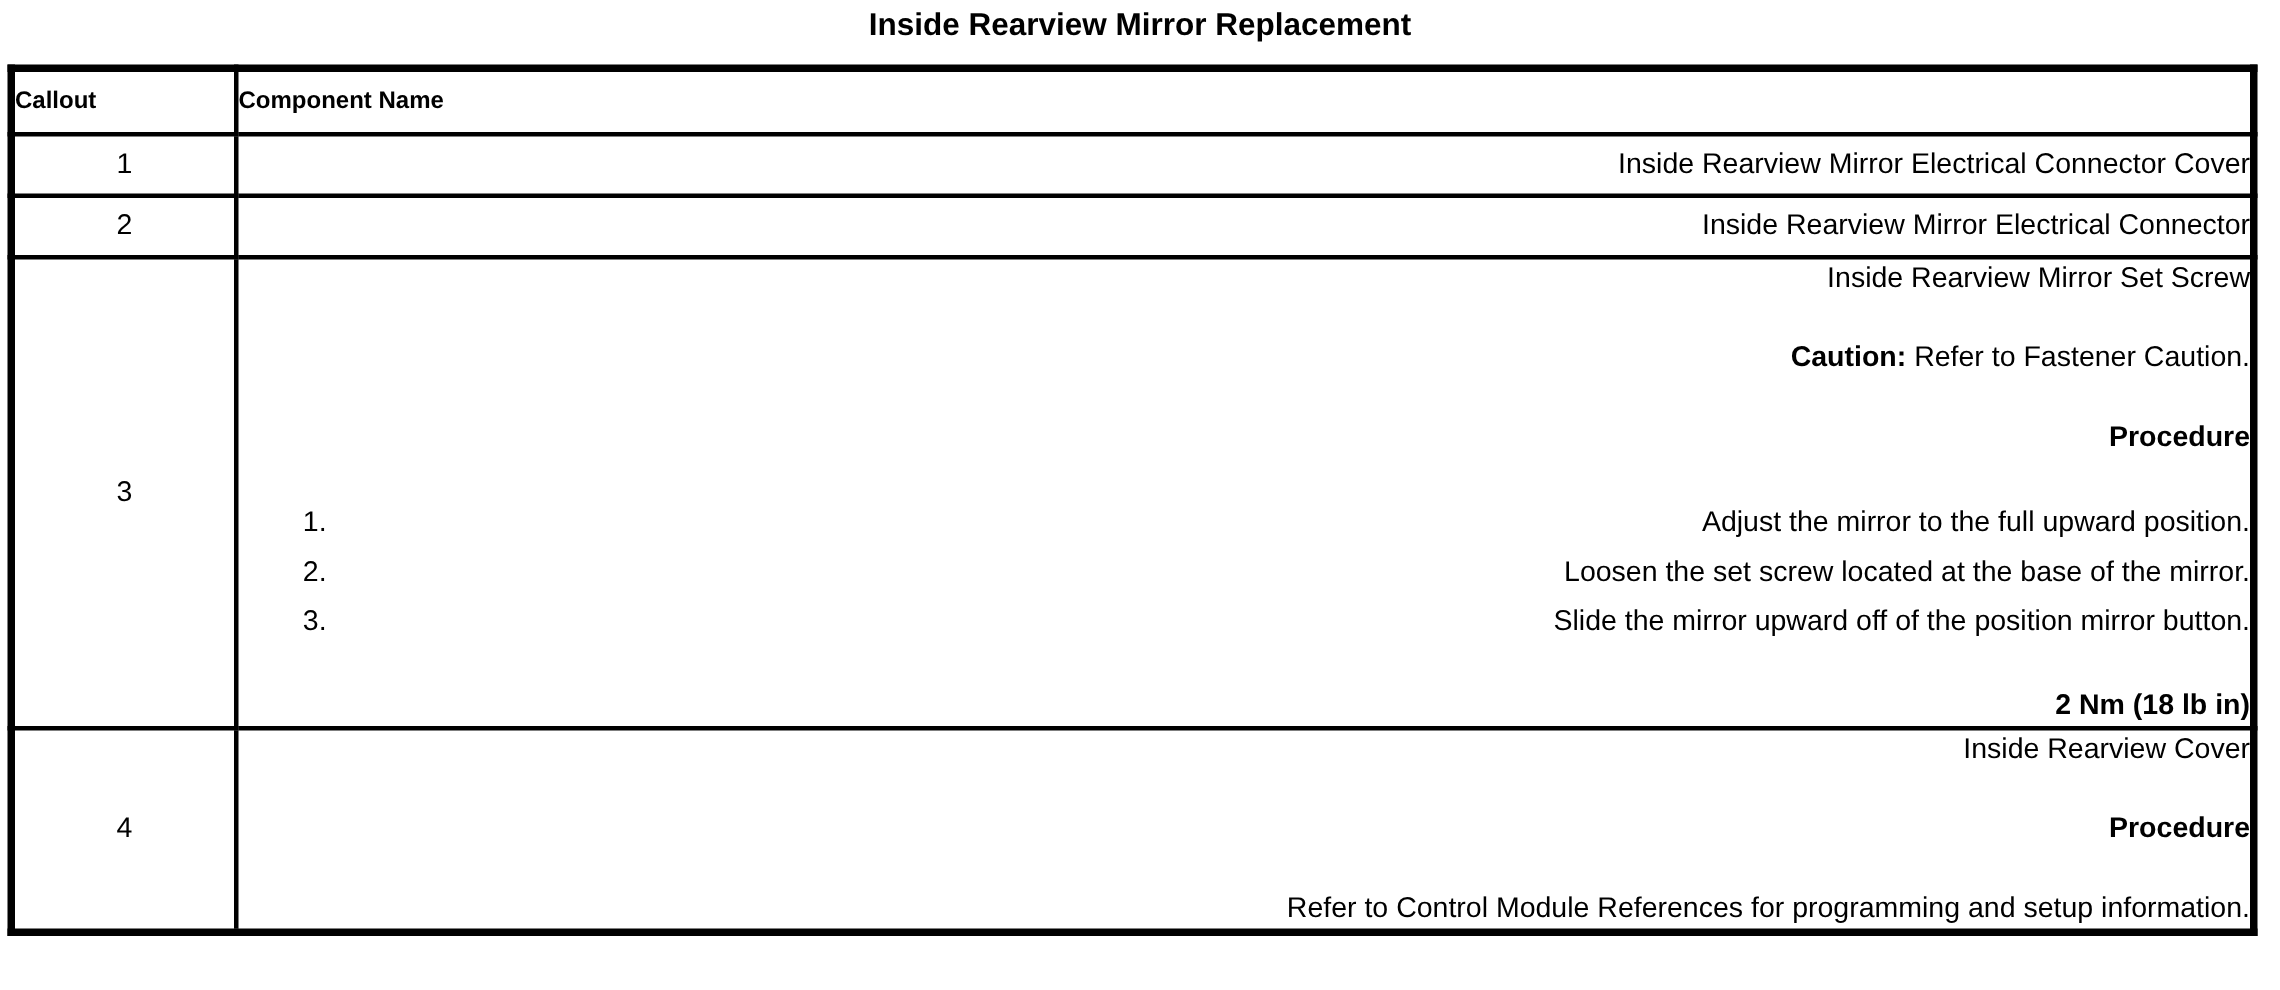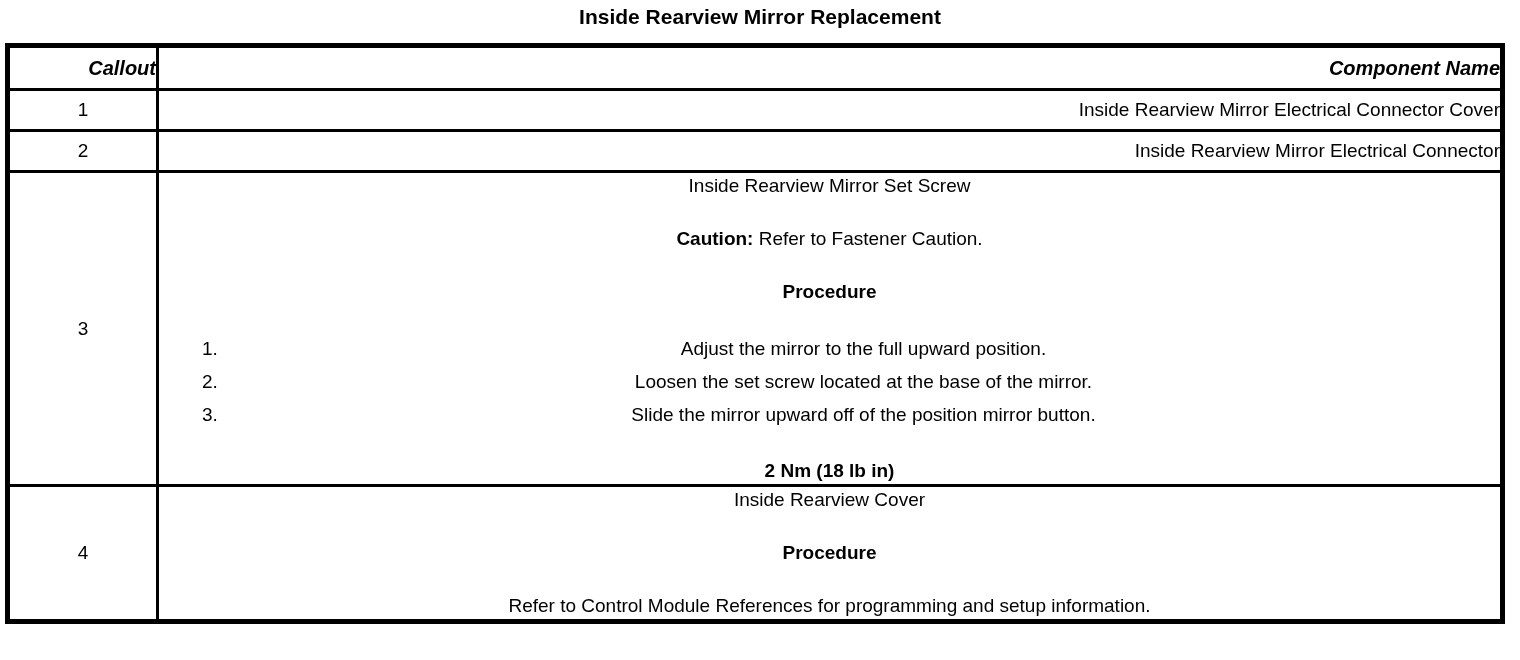--- a/index.html
+++ b/index.html
@@ -36,39 +36,38 @@
   .component-table td {
     border: 3px solid #000000;
     padding: 0;
     font-size: 19px;
     color: #000000;
     background: #ffffff;
   }
   col.col-callout { width: 150px; }
   .header-row th {
     height: 40px;
-    font-size: 20px;
+    font-size: 16px;
     font-weight: bold;
-    text-align: right;
+    text-align: left;
     vertical-align: middle;
-    font-style: italic;
   }
   .callout-cell {
     text-align: center;
     vertical-align: middle;
     font-size: 19px;
   }
   .simple-row td { height: 38px; }
   .component-cell {
     text-align: right;
     vertical-align: middle;
     padding: 0 8px;
   }
   .rich-cell {
-    text-align: center;
+    text-align: right;
     vertical-align: top;
     padding: 9px 8px 5px 8px;
   }
   .rich-cell p {
     margin: 0 0 27px 0;
     line-height: 26px;
   }
   .rich-cell p:last-child { margin-bottom: 0; }
   .bold { font-weight: bold; }
   .procedure-heading-indented {

